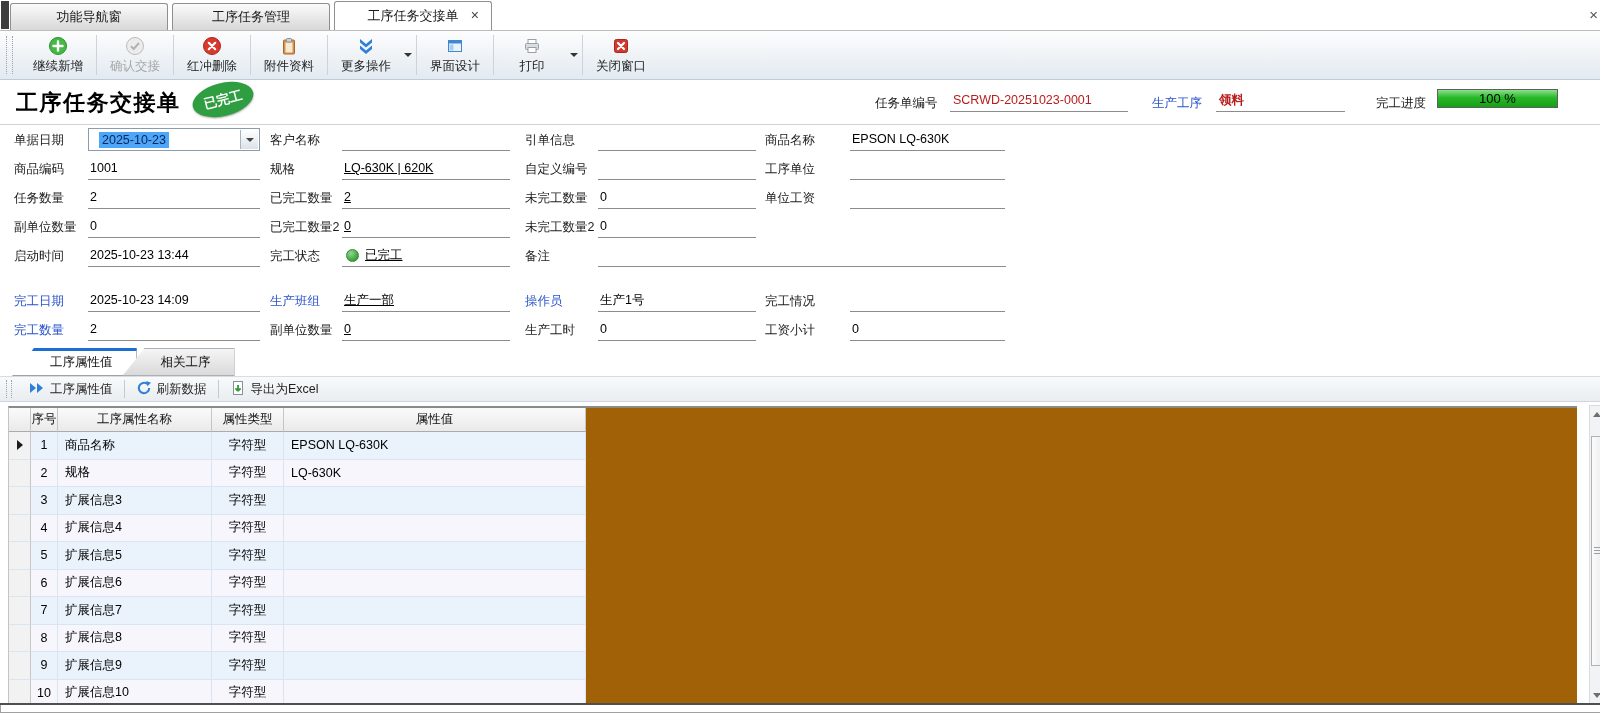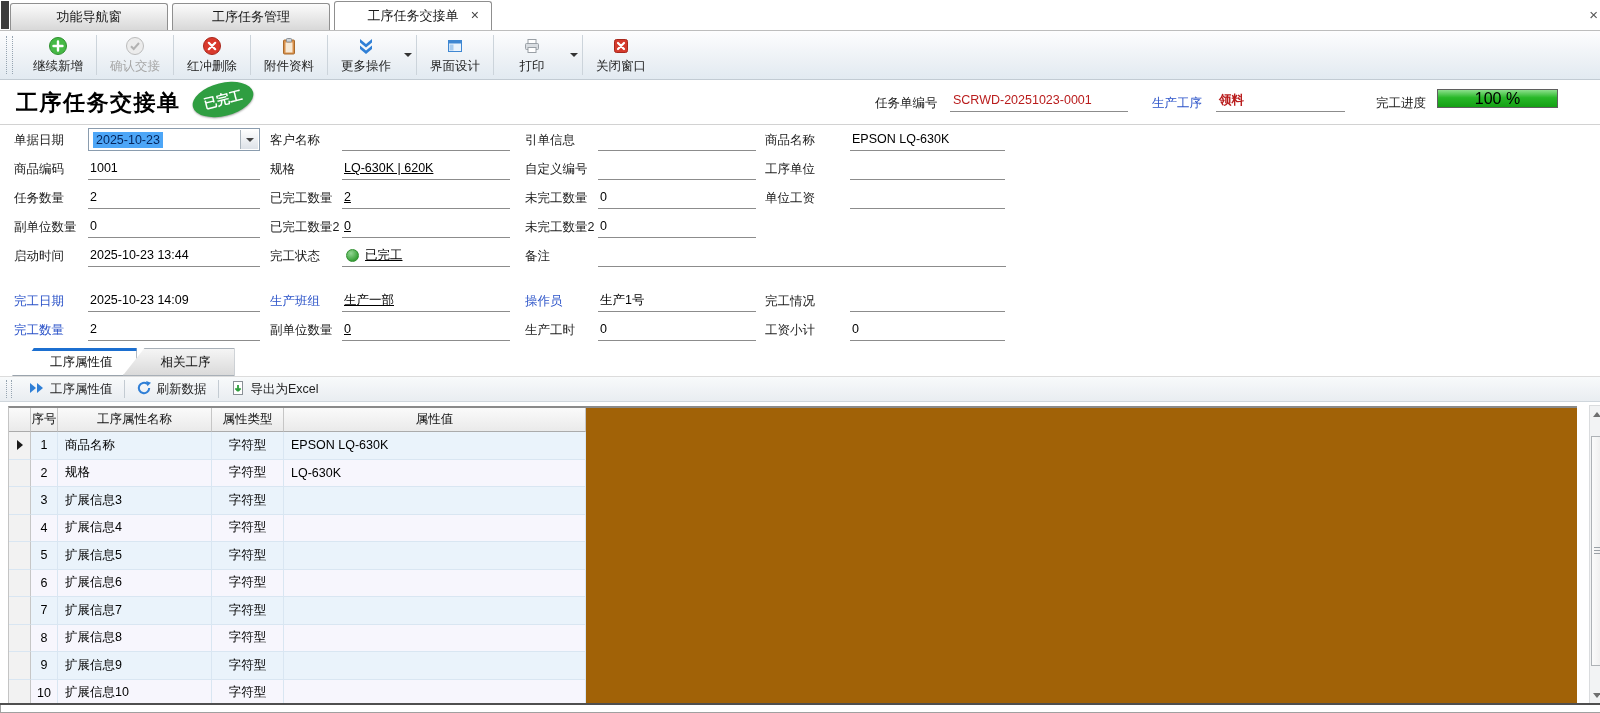--- a/index.html
+++ b/index.html
@@ -43,38 +43,38 @@
            border-radius:50%; transform:rotate(-14deg); display:flex; align-items:center; justify-content:center;
            color:#fff; font-size:13px; font-weight:bold; box-shadow:0 1px 2px rgba(0,0,0,.35); }
   .hlabel { position:absolute; top:15px; font-size:12.5px; color:#1a1a1a; }
   .hfield { position:absolute; top:9px; height:23px; border-bottom:1px solid #8c8c8c; font-size:12.5px;
             color:#b91c1c; display:flex; align-items:center; padding-left:3px; box-sizing:border-box; }
   .hlink { position:absolute; top:15px; font-size:12.5px; color:#2a52c8; cursor:pointer; }
   .hbold { font-weight:bold; }
   .pbar { position:absolute; left:1437px; top:9px; width:121px; height:19px; border:1px solid #5f5f5f;
           box-sizing:border-box; background:#e8e8e8; }
   .pfill { position:absolute; inset:0; background:linear-gradient(#8ce08c, #28b828 45%, #14a014);
-           display:flex; align-items:center; justify-content:center; font-size:16px; color:#000; }
+           display:flex; align-items:center; justify-content:center; font-size:13px; color:#000; }
 
   
   .formarea { position:absolute; top:125px; left:0; right:0; height:222px; background:#fff; }
   .frow { position:relative; height:29px; }
   .frow.gap { margin-top:16px; }
   .lbl { position:absolute; top:50%; transform:translateY(-50%); font-size:12.5px; color:#1a1a1a; white-space:nowrap; }
   .lbl.link { color:#2a52c8; cursor:pointer; }
   .fld { position:absolute; top:3px; height:23px; border-bottom:1px solid #8c8c8c; font-size:12.5px; color:#000;
          display:flex; align-items:center; padding-left:2px; box-sizing:border-box; white-space:nowrap; }
   .l1 { left:14px; }  .f1 { left:88px;  width:172px; }
   .l2 { left:270px; } .f2 { left:342px; width:168px;text-decoration:underline; }
   .l3 { left:525px; } .f3 { left:598px; width:158px; }
   .l4 { left:765px; } .f4 { left:850px; width:155px; }
   .fld.wide { left:598px; width:408px; }
   .combo { position:absolute; left:88px; top:3px; width:172px; height:23px; border:1px solid #8a9cae;
            background:#fff; box-sizing:border-box; display:flex; align-items:center; }
-  .combo .sel { margin-left:4px; background:#4da6f7; color:#06265c; padding:1px 3px; font-size:12.5px; }
+  .combo .sel { margin-left:10px; background:#4da6f7; color:#06265c; padding:1px 3px; font-size:12.5px; }
   .arrowbtn { position:absolute; right:1px; top:1px; bottom:1px; width:17px;
               background:linear-gradient(#fefefe,#dde2e8); border-left:1px solid #aab4bd;
               display:flex; align-items:center; justify-content:center; }
   .arrowbtn::after { content:""; width:0; height:0; border-left:4px solid transparent;
                      border-right:4px solid transparent; border-top:4px solid #444; }
   .status-dot { width:13px; height:13px; border-radius:50%; margin:0 6px 0 2px; flex:0 0 auto;
                 background:radial-gradient(circle at 35% 30%, #93d693, #3aa23a 70%, #2c8f2c);
                 border:1px solid #2f8f2f; box-sizing:border-box; }
 
   

